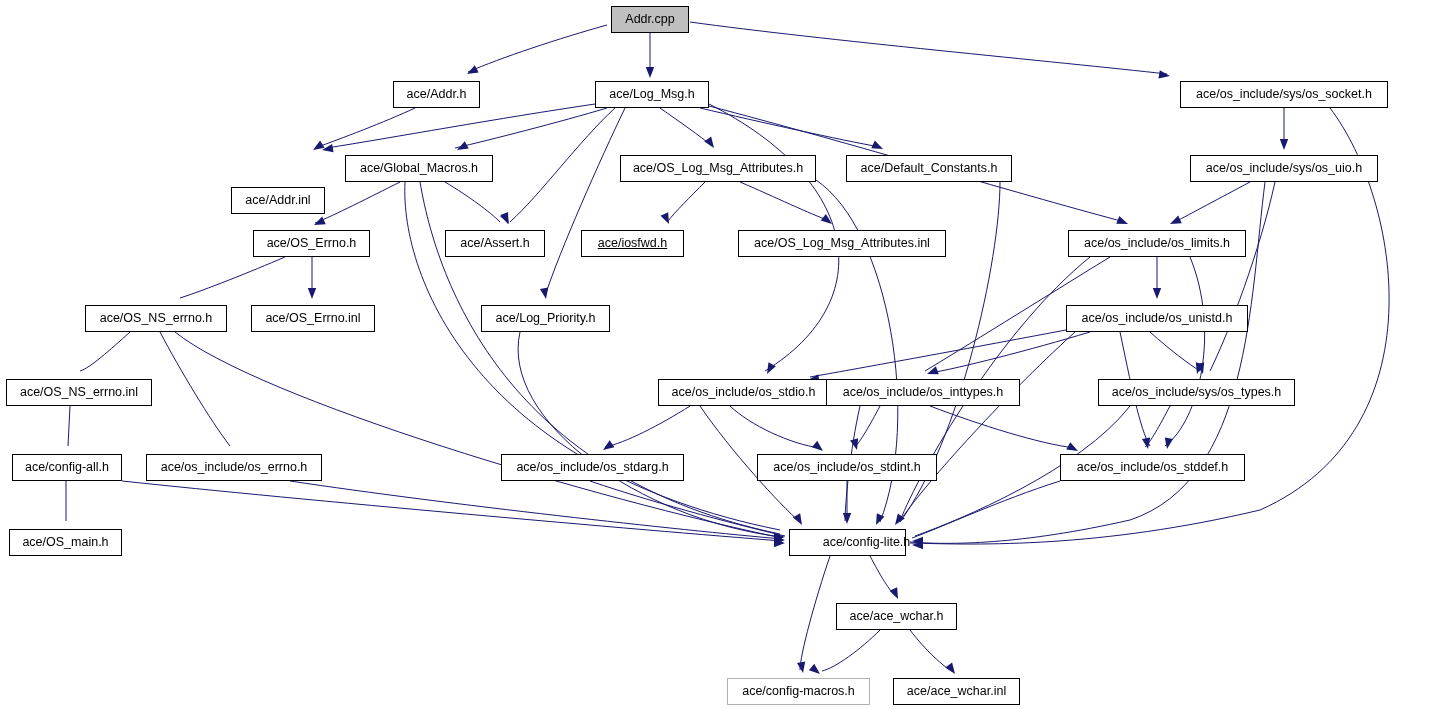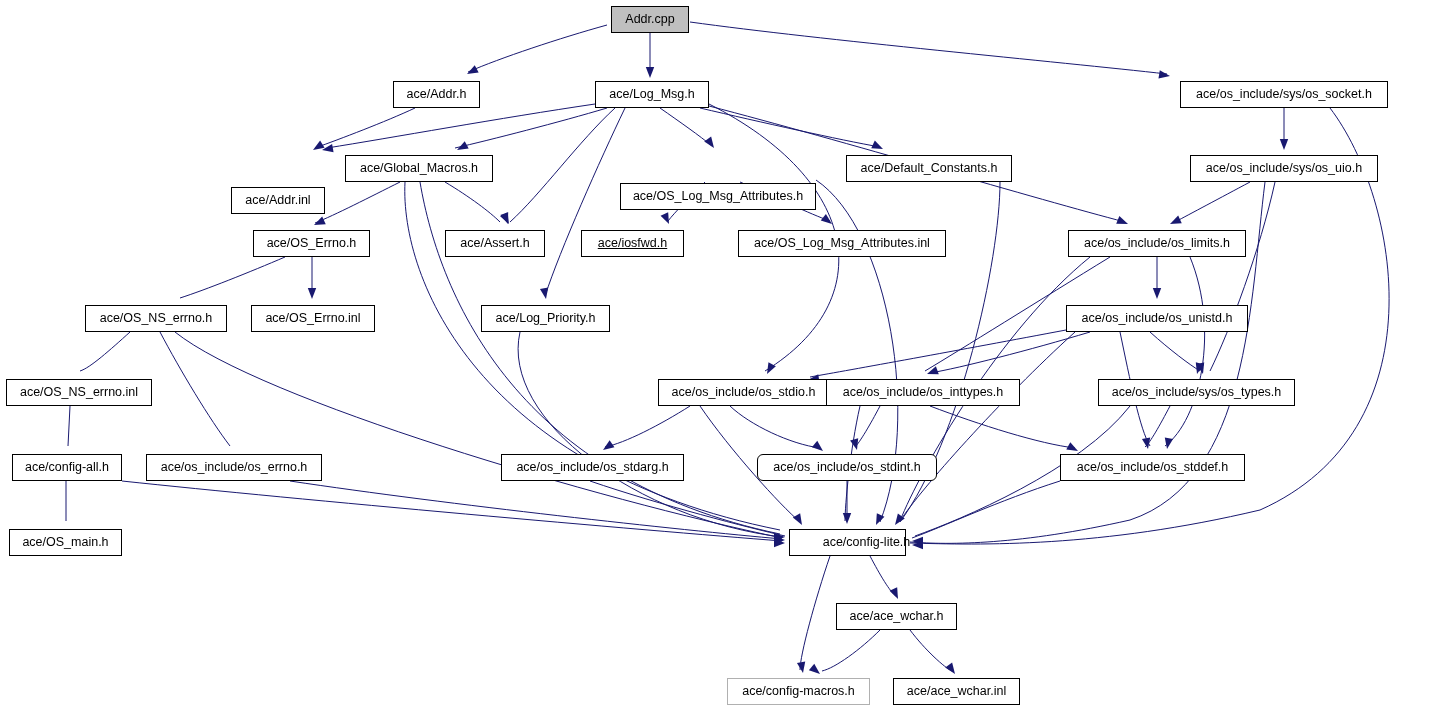--- a/index.html
+++ b/index.html
@@ -137,21 +137,21 @@
       </div>
       <div class="gnode" style="left: 1180px; top: 81px; width: 208px; height: 27px;">
         <span class="lbl">ace/os_include/sys/os_socket.h</span>
       </div>
       <div class="gnode" style="left: 231px; top: 155px; width: 94px; height: 27px; margin-top: 32px;">
         <span class="lbl">ace/Addr.inl</span>
       </div>
       <div class="gnode" style="left: 345px; top: 155px; width: 148px; height: 27px;">
         <span class="lbl">ace/Global_Macros.h</span>
       </div>
-      <div class="gnode" style="left: 620px; top: 155px; width: 196px; height: 27px; margin-top: 28px;">
+      <div class="gnode" style="left: 620px; top: 155px; width: 196px; height: 27px;">
         <span class="lbl">ace/OS_Log_Msg_Attributes.h</span>
       </div>
       <div class="gnode" style="left: 846px; top: 155px; width: 166px; height: 27px;">
         <span class="lbl">ace/Default_Constants.h</span>
       </div>
       <div class="gnode" style="left: 1190px; top: 155px; width: 188px; height: 27px;">
         <span class="lbl">ace/os_include/sys/os_uio.h</span>
       </div>
       <div class="gnode" style="left: 253px; top: 230px; width: 117px; height: 27px;">
         <span class="lbl">ace/OS_Errno.h</span>
@@ -194,21 +194,21 @@
       </div>
       <div class="gnode" style="left: 12px; top: 454px; width: 110px; height: 27px;">
         <span class="lbl">ace/config-all.h</span>
       </div>
       <div class="gnode" style="left: 146px; top: 454px; width: 176px; height: 27px;">
         <span class="lbl">ace/os_include/os_errno.h</span>
       </div>
       <div class="gnode" style="left: 501px; top: 454px; width: 183px; height: 27px;">
         <span class="lbl">ace/os_include/os_stdarg.h</span>
       </div>
-      <div class="gnode" style="left: 757px; top: 454px; width: 180px; height: 27px; border-radius: 6px;">
+      <div class="gnode" style="left: 757px; top: 454px; width: 180px; height: 27px;">
         <span class="lbl">ace/os_include/os_stdint.h</span>
       </div>
       <div class="gnode" style="left: 1060px; top: 454px; width: 185px; height: 27px;">
         <span class="lbl">ace/os_include/os_stddef.h</span>
       </div>
       <div class="gnode" style="left: 789px; top: 529px; width: 117px; height: 27px; padding-left: 38px;">
         <span class="lbl">ace/config-lite.h</span>
       </div>
       <div class="gnode" style="left: 9px; top: 529px; width: 113px; height: 27px;">
         <span class="lbl">ace/OS_main.h</span>

